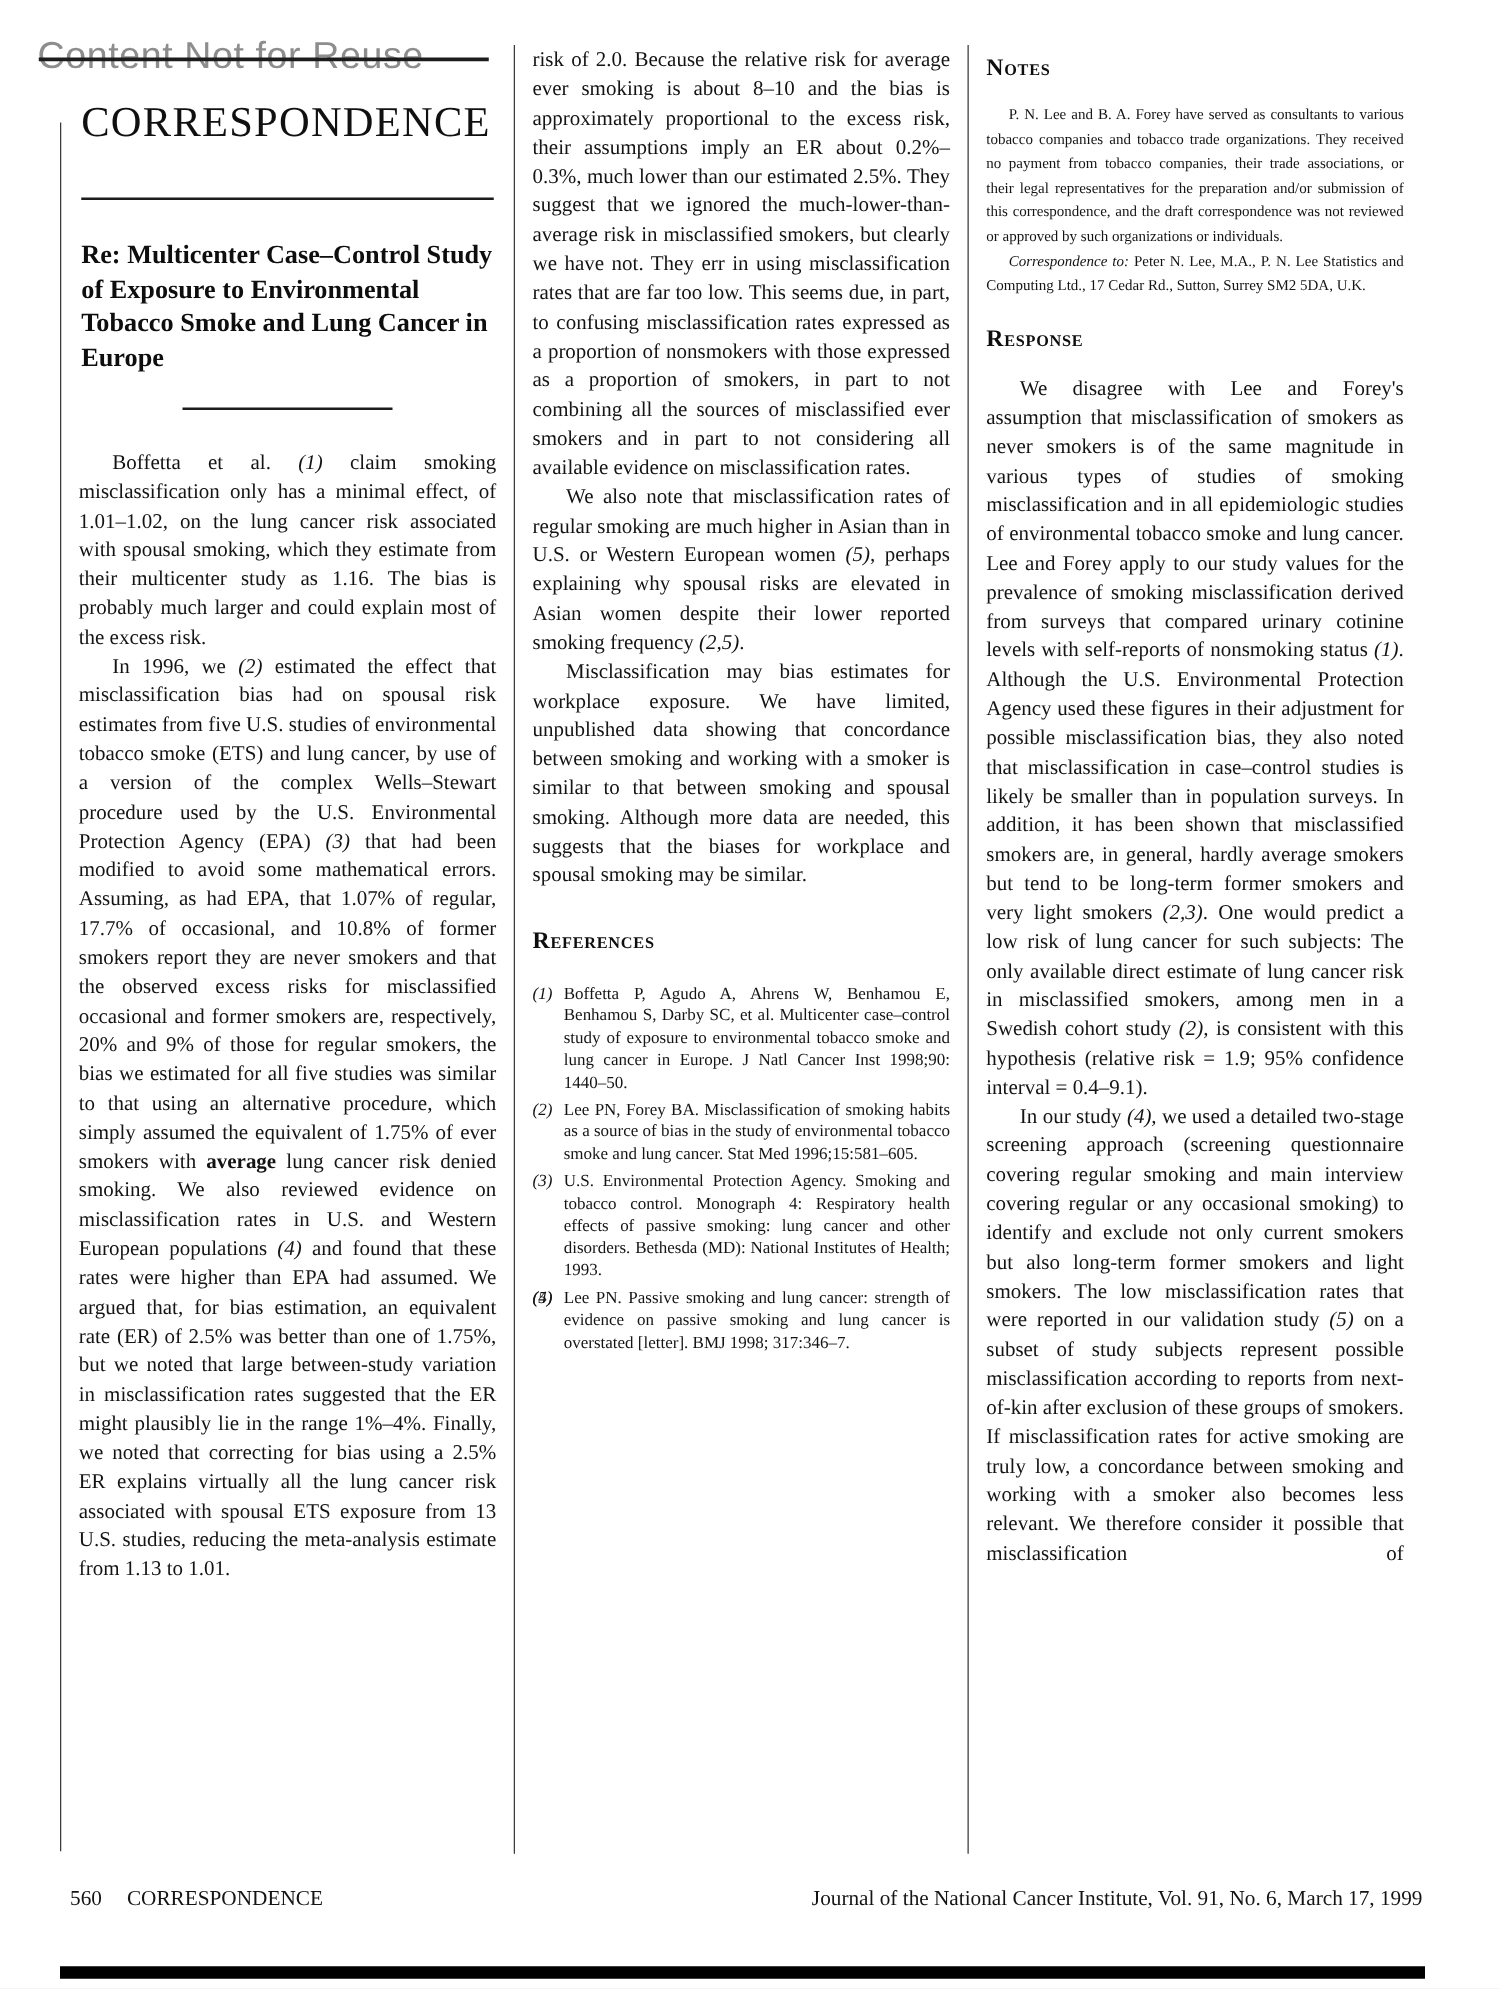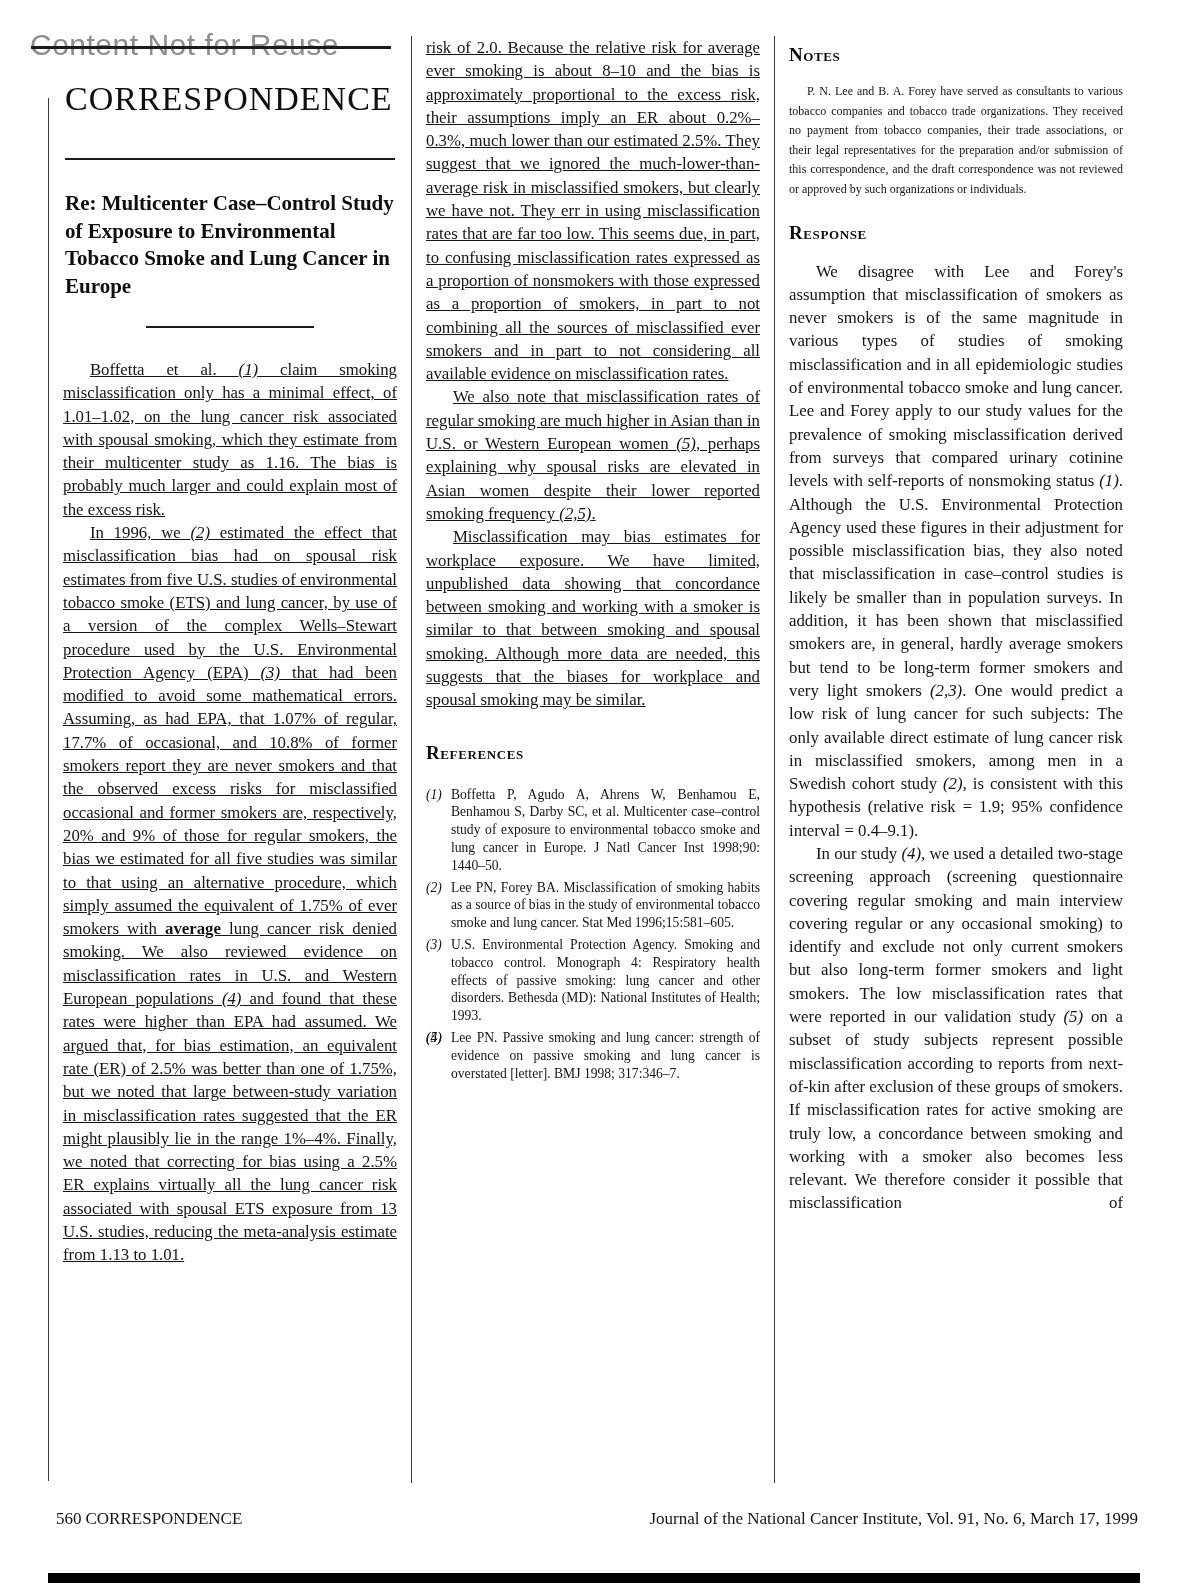--- a/index.html
+++ b/index.html
@@ -36,21 +36,21 @@
   .header-rule { border:none; border-top:2px solid #1c1c1c; margin:40px 2px 30px 2px; }
   .article-title {
     font-weight:bold; font-size:21px; line-height:27.5px; color:#0e0e0e;
     margin:0 0 0 2px;
   }
   .title-rule { border:none; border-top:2px solid #1c1c1c; width:168px; margin:26px auto 30px auto; }
 
   
   .body p {
     margin:0; font-size:16.8px; line-height:23.3px;
-    text-align:justify; text-indent:1.6em; hyphens:auto;text-decoration:underline;
+    text-align:justify; text-indent:1.6em; hyphens:auto;
   }
   .body p.noindent { text-indent:0; }
   .body p.cut { text-align-last:justify; }
 
   
   .sig-block { text-align:right; padding-right:26px; margin-top:10px; }
   .sig { font-variant:small-caps; font-size:17px; line-height:22px; letter-spacing:0.3px; }
 
   
   .sec-heading {
@@ -82,21 +82,21 @@
     text-align:justify; text-indent:1.6em; hyphens:auto;
   }
   .response p.cut { text-align-last:justify; }
 
   
   .footer {
     position:absolute; left:56px; right:62px; bottom:62px;
     display:flex; justify-content:space-between; align-items:baseline;
     font-size:17px;
   }
-  .footer-left { display:flex; gap:4px; }
+  .footer-left { display:flex; gap:20px; }
   .bottom-bar {
     position:absolute; left:48px; width:1092px; bottom:8px; height:10px; background:#000;
   }
 </style>
 </head>
 <body>
 
 <div class="page">
 
   <div class="watermark">Content Not for Reuse</div>
@@ -143,20 +143,21 @@
           <span class="ref-num">(5)</span>
           <span>Lee PN. Passive smoking and lung cancer: strength of evidence on passive smoking and lung cancer is overstated [letter]. BMJ 1998; 317:346–7.</span>
         </div>
       </div>
     </div>
 
     <div class="col col-divided">
       <h3 class="sec-heading notes-heading">Notes</h3>
       <div class="notes">
         <p>P. N. Lee and B. A. Forey have served as consultants to various tobacco companies and tobacco trade organizations. They received no payment from tobacco companies, their trade associations, or their legal representatives for the preparation and/or submission of this correspondence, and the draft correspondence was not reviewed or approved by such organizations or individuals.</p>
+        <p><i>Correspondence to:</i> Peter N. Lee, M.A., P. N. Lee Statistics and Computing Ltd., 17 Cedar Rd., Sutton, Surrey SM2 5DA, U.K.</p>
       </div>
       <h3 class="sec-heading resp-heading">Response</h3>
       <div class="response">
         <p>We disagree with Lee and Forey's assumption that misclassification of smokers as never smokers is of the same magnitude in various types of studies of smoking misclassification and in all epidemiologic studies of environmental tobacco smoke and lung cancer. Lee and Forey apply to our study values for the prevalence of smoking misclassification derived from surveys that compared urinary cotinine levels with self-reports of nonsmoking status <i>(1)</i>. Although the U.S. Environmental Protection Agency used these figures in their adjustment for possible misclassification bias, they also noted that misclassification in case–control studies is likely be smaller than in population surveys. In addition, it has been shown that misclassified smokers are, in general, hardly average smokers but tend to be long-term former smokers and very light smokers <i>(2,3)</i>. One would predict a low risk of lung cancer for such subjects: The only available direct estimate of lung cancer risk in misclassified smokers, among men in a Swedish cohort study <i>(2),</i> is consistent with this hypothesis (relative risk = 1.9; 95% confidence interval = 0.4–9.1).</p>
         <p class="cut">In our study <i>(4),</i> we used a detailed two-stage screening approach (screening questionnaire covering regular smoking and main interview covering regular or any occasional smoking) to identify and exclude not only current smokers but also long-term former smokers and light smokers. The low misclassification rates that were reported in our validation study <i>(5)</i> on a subset of study subjects represent possible misclassification according to reports from next-of-kin after exclusion of these groups of smokers. If misclassification rates for active smoking are truly low, a concordance between smoking and working with a smoker also becomes less relevant. We therefore consider it possible that misclassification of</p>
       </div>
     </div>
 
   </div>
 

